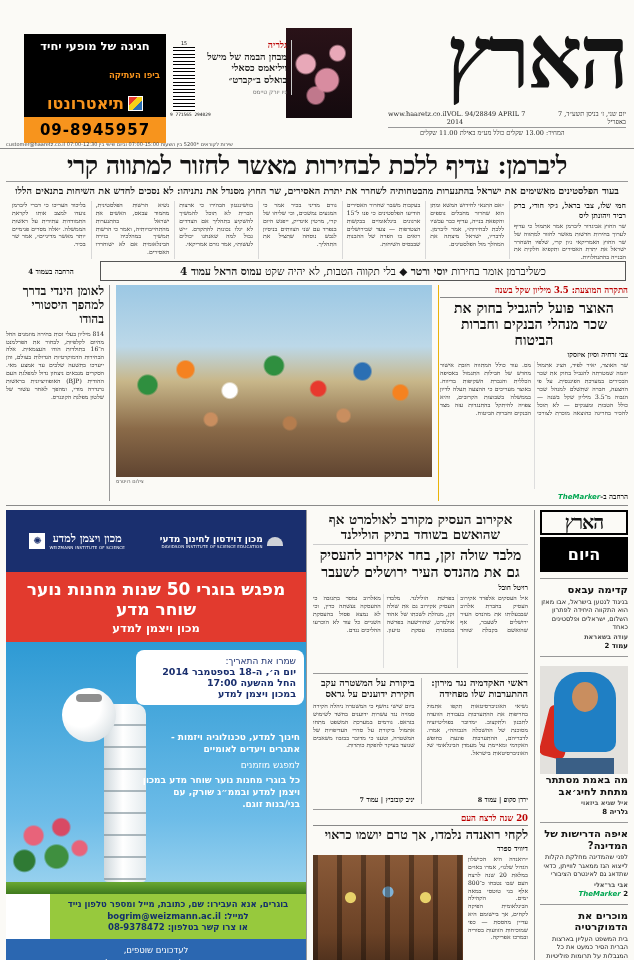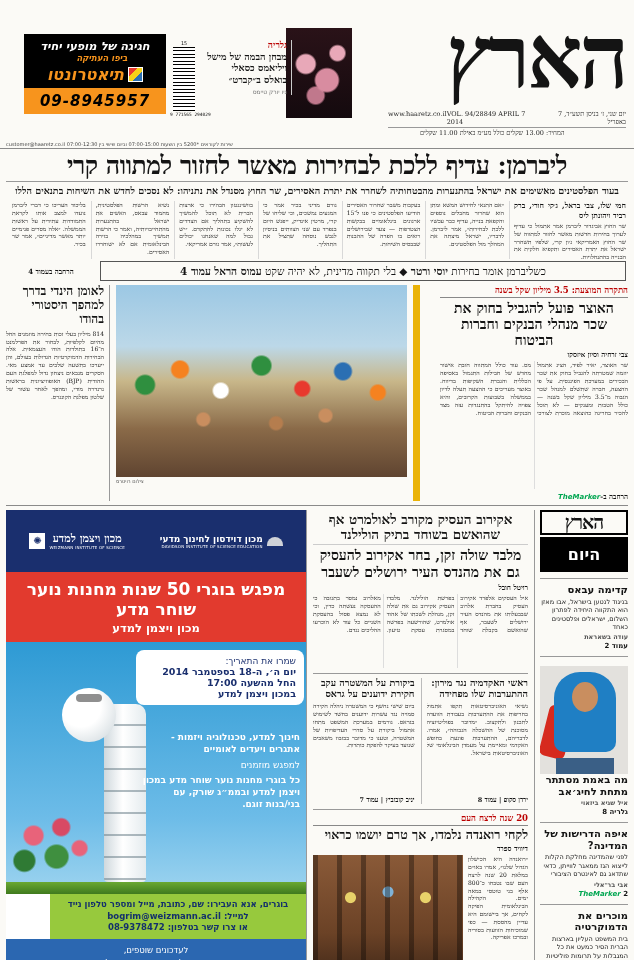--- a/index.html
+++ b/index.html
@@ -21,46 +21,46 @@
                 linear-gradient(180deg,#2a1218,#140a0e);}
   .gallery{position:absolute;left:203px;top:40px;width:80px;padding:0 4px;border-right:1px solid #ccc;}
   .gallery .k{color:#bb0000;font-weight:bold;font-size:9px;}
   .gallery .t{font-size:9.5px;font-weight:bold;line-height:1.2;margin-top:1px;}
   .gallery .s{font-size:6px;color:#777;margin-top:3px;font-family:"DejaVu Sans",sans-serif;}
   .barcode{position:absolute;left:170px;top:40px;width:28px;text-align:center;}
   .barcode .top{font-size:5px;font-family:"DejaVu Sans Mono",monospace;}
   .bars{width:22px;height:64px;margin:1px auto;
      background:repeating-linear-gradient(180deg,#000 0 1px,#fff 1px 3px,#000 3px 4px,#fff 4px 7px);}
   .barcode .num{font-size:4.5px;font-family:"DejaVu Sans Mono",monospace;white-space:nowrap;}
-  .thad{position:absolute;left:24px;top:34px;width:142px;font-family:"DejaVu Sans",sans-serif;font-style:italic;}
+  .thad{position:absolute;left:24px;top:34px;width:142px;font-family:"DejaVu Sans",sans-serif;}
   .thad .blk{background:#000;color:#fff;padding:5px 6px 4px;text-align:center;}
   .thad .l1{font-size:11.5px;font-weight:bold;}
-  .thad .l2{font-size:8.5px;font-weight:bold;color:#f7941d;text-align:center;padding-left:14px;}
-  .thad .l3row{display:flex;align-items:center;justify-content:center;gap:4px;margin-top:2px;}
+  .thad .l2{font-size:8.5px;font-weight:bold;color:#f7941d;text-align:right;padding-left:14px;margin-top:17px;}
+  .thad .l3row{display:flex;align-items:center;justify-content:center;gap:4px;margin-top:14px;}
   .thad .l3{font-size:16px;font-weight:bold;color:#f7941d;}
   .thad .tlogo{width:13px;height:13px;background:linear-gradient(135deg,#e8392e 0 34%,#f7d117 34% 64%,#2b6fb3 64%);border:1px solid #fff;}
   .thad .phone{background:#f7941d;color:#000;font-size:15px;font-weight:bold;text-align:center;
                padding:4px 0;letter-spacing:1px;}
   .service{position:absolute;left:6px;bottom:1px;font-size:5px;color:#444;font-family:"DejaVu Sans",sans-serif;}
   
   .lead h1{margin:4px 6px 2px;font-size:25px;text-align:center;line-height:1.05;letter-spacing:-0.5px;}
   .subhead{font-size:9.5px;font-weight:bold;text-align:center;white-space:nowrap;
            border-top:1px solid #999;padding:3px 4px 2px;margin:0 6px;}
   .lead-cols{display:flex;gap:5px;margin:3px 8px 0;height:58px;overflow:hidden;}
   .lead-cols .col{flex:1;font-size:6px;line-height:1.3;text-align:justify;border-left:1px solid #d8d8d8;padding-left:4px;}
   .lead-cols .col:last-child{border-left:none;}
   .bylcol{width:112px;flex:none!important;}
   .bylcol .by{font-size:7.5px;font-weight:bold;line-height:1.25;margin-bottom:2px;}
   .teaser-row{display:flex;align-items:center;gap:6px;margin:2px 8px 0;}
   .strip{flex:1;border:1px solid #555;padding:3px 6px;font-size:10.5px;text-align:center;white-space:nowrap;overflow:hidden;}
   .strip b{font-weight:bold;}
   .more{width:86px;font-size:7px;font-weight:bold;text-align:center;}
   
   .band2{display:flex;margin:4px 6px 0;gap:6px;}
-  .treasury{width:188px;border-left:7px solid #eab308;padding-left:20px;}
+  .treasury{width:188px;border-left:1px solid #eab308;padding-left:1px;}
   .kicker{color:#bb0000;font-weight:bold;font-size:8.5px;border-bottom:1px solid #888;padding-bottom:2px;}
   .treasury h2{margin:3px 0 2px;font-size:14px;line-height:1.12;text-align:center;}
   .byline{font-size:7px;font-weight:bold;margin:2px 0;}
   .body2col{column-count:2;column-gap:6px;column-rule:1px solid #ddd;font-size:6px;line-height:1.32;
             text-align:justify;height:128px;overflow:hidden;}
   .marker-line{font-size:7px;font-weight:bold;margin-top:3px;}
   .brand{color:#00a651;font-style:italic;font-weight:bold;font-family:"DejaVu Sans",sans-serif;}
   .photo-wrap{flex:1;}
   .photo-crowd{height:192px;
      background:
@@ -223,21 +223,21 @@
       <div class="col">גורם מדיני בכיר אמר כי המגעים נמשכים, וכי שליחו של קרי, מרטין אינדיק, ייפגש היום בנפרד עם שני הצוותים בניסיון לגבש נוסחה שתציל את התהליך.</div>
       <div class="col">בוושינגטון הבהירו כי ארצות הברית לא תוכל להמשיך להשקיע בתהליך אם הצדדים לא יגלו נכונות להתקדם. ״יש גבול למה שאנחנו יכולים לעשות״, אמר גורם אמריקאי.</div>
       <div class="col">נשיא הרשות הפלסטינית, מחמוד עבאס, האשים את ישראל בהתנערות מהתחייבויותיה, ואמר כי הרשות תמשיך במהלכיה בזירה הבינלאומית אם לא ישוחררו האסירים.</div>
       <div class="col">בליכוד העריכו כי דברי ליברמן נועדו למצב אותו לקראת התמודדות עתידית על ראשות הממשלה. ״אלה מסרים פנימיים יותר מאשר מדיניים״, אמר שר בכיר.</div>
     </div>
     <div class="teaser-row">
       <div class="strip">
         <span>כשליברמן אומר בחירות</span>
         <b>יוסי ורטר</b>
         <span>◆</span>
-        <span>בלי תקווה מדינית, לא יהיה שקט</span>
+        <span>בלי תקווה הטבות, לא יהיה שקט</span>
         <b>עמוס הראל</b>
         <b>עמוד 4</b>
       </div>
       <div class="more">הרחבה בעמוד 4</div>
     </div>
   </section>
 
   <div class="band2">
     <div class="treasury">
       <div class="kicker">התקרה המוצעת: 3.5 מיליון שקל בשנה</div>

